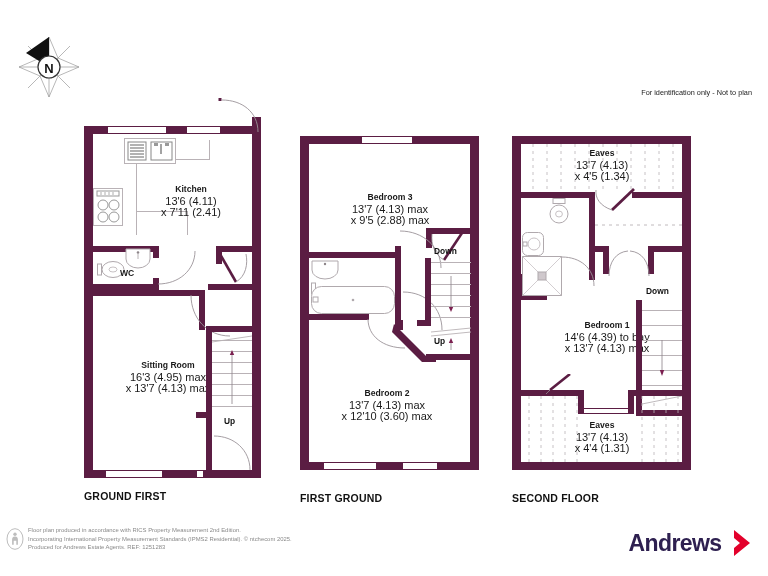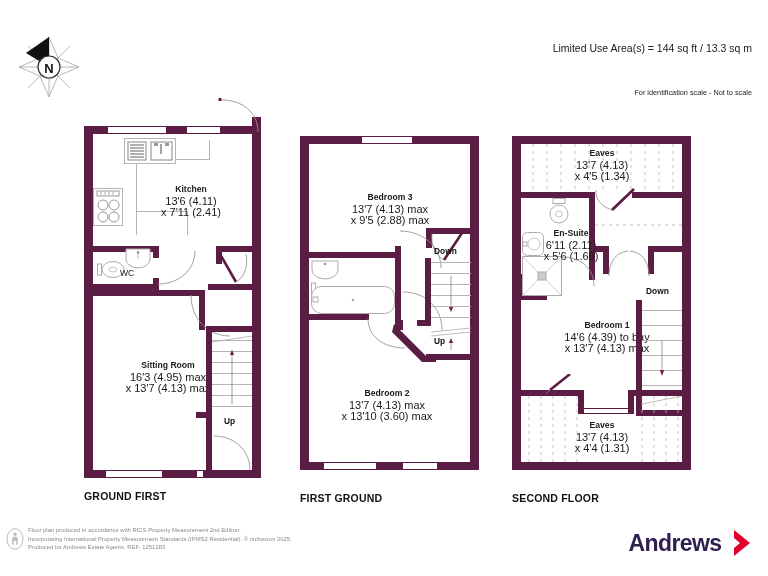--- a/index.html
+++ b/index.html
@@ -42,21 +42,21 @@
   
   .w{position:absolute;background:#5b1d43;}      
   .gap{position:absolute;background:#ffffff;}
   .thin{position:absolute;background:#b9b2b6;}    
   .eaves{position:absolute;}
 
   
   .rl{position:absolute;text-align:center;line-height:11.5px;white-space:nowrap;}
   .rl b{font-size:8.6px;font-weight:bold;display:block;}
   .rl span{font-size:11px;display:block;}
-  .small-lab{position:absolute;font-size:8.6px;font-weight:normal;}
+  .small-lab{position:absolute;font-size:8.6px;font-weight:bold;}
 
   
   .stair{position:absolute;}
   .stair .tread{position:absolute;left:0;right:0;height:1px;background:#b9b2b6;}
   .updown{position:absolute;font-size:8.4px;font-weight:bold;color:#111;}
 
   
   .fx{position:absolute;}
 
   
@@ -73,23 +73,22 @@
   }
   #logo-chev{display:inline-block;vertical-align:middle;margin-left:6px;}
 </style>
 </head>
 <body>
 
 <div class="canvas">
 
   <div id="header">
     <div id="area-block">
-      <div>Limited Use Area(s) = 144 sq ft / 13.3 sq m</div>
-    </div>
-    <div id="disclaimer">For identification scale - Not to scale</div>
+    </div>
+    <div id="disclaimer">For identification only - Not to plan</div>
 
     <div id="compass">
       <svg width="66" height="66" viewBox="0 0 66 66">
         <g fill="none" stroke="#9a9a9a" stroke-width="0.7">
           <path d="M33 3 L42 24 L63 33 L42 42 L33 63 L24 42 L3 33 L24 24 Z"></path>
           <path d="M33 3 L33 63 M3 33 L63 33 M12 12 L54 54 M54 12 L12 54"></path>
         </g>
         <path d="M33 3 L33 33 L10 19 Z" fill="#111"></path>
         <circle cx="33" cy="33" r="11" fill="#ffffff" stroke="#333" stroke-width="1.2"></circle>
         <text x="33" y="38.5" font-family="Liberation Sans, sans-serif" font-size="13" font-weight="bold" text-anchor="middle" fill="#111">N</text>
@@ -304,21 +303,21 @@
         <path d="M0 10 L40 6" stroke="#b9b2b6" stroke-width="0.9" fill="none"></path>
         <path d="M20 24 L20 14" stroke="#8a8289" stroke-width="0.8"></path>
         <path d="M20 12 l-2.2 5 h4.4 Z" fill="#7b2050"></path>
       </svg>
     </div>
     <div class="updown" style="left:134px;top:200px;">Up</div>
 
     <div class="rl" style="left:12px;top:252px;width:150px;">
       <b>Bedroom 2</b>
       <span>13'7 (4.13) max</span>
-      <span>x 13'10 (3.60) max</span>
+      <span>x 12'10 (3.60) max</span>
     </div>
 
     <div class="floor-label" style="left:0px;top:356px;">FIRST GROUND</div>
   </div>
 
   <div class="plan" id="plan-second" style="left:512px;top:136px;width:196px;height:342px;">
 
     <div class="w" style="left:0;top:0;width:9px;height:334px;"></div>
     <div class="w" style="left:170px;top:0;width:9px;height:334px;"></div>
     <div class="w" style="left:0;top:0;width:179px;height:8px;"></div>
@@ -355,25 +354,20 @@
     <svg class="fx" style="left:10px;top:96px;" width="22" height="24" viewBox="0 0 22 24">
       <rect x="0.5" y="0.5" width="21" height="23" rx="5" fill="#fff" stroke="#b0a9ad"></rect>
       <ellipse cx="12" cy="12" rx="6" ry="6" fill="#fff" stroke="#c8c2c5"></ellipse>
       <rect x="1" y="10" width="4" height="4" fill="#fff" stroke="#b0a9ad"></rect>
     </svg>
     <svg class="fx" style="left:10px;top:120px;" width="40" height="40" viewBox="0 0 40 40">
       <rect x="0.5" y="0.5" width="39" height="39" fill="#fff" stroke="#b0a9ad"></rect>
       <path d="M0.5 0.5 L39.5 39.5 M39.5 0.5 L0.5 39.5" stroke="#c8c2c5" stroke-width="0.8"></path>
       <rect x="16" y="16" width="8" height="8" fill="#cfc8cc" stroke="#b0a9ad"></rect>
     </svg>
-    <div class="rl" style="left:18px;top:92px;width:82px;">
-      <b>En-Suite</b>
-      <span>6'11 (2.11)</span>
-      <span>x 5'6 (1.68)</span>
-    </div>
     <svg class="fx" style="left:48px;top:120px;" width="36" height="32" viewBox="0 0 36 32">
       <path d="M34 30 C34 12 20 1 2 1" stroke="#9b9398" stroke-width="0.9" fill="none"></path>
     </svg>
 
     <svg class="fx" style="left:83px;top:88px;" width="88" height="2" viewBox="0 0 88 2">
       <path d="M0 1 H88" stroke="#b9b2b6" stroke-width="0.9" stroke-dasharray="3 4"></path>
     </svg>
 
     <div class="w" style="left:83px;top:110px;width:14px;height:6px;"></div>
     <div class="w" style="left:91px;top:110px;width:6px;height:28px;"></div>

